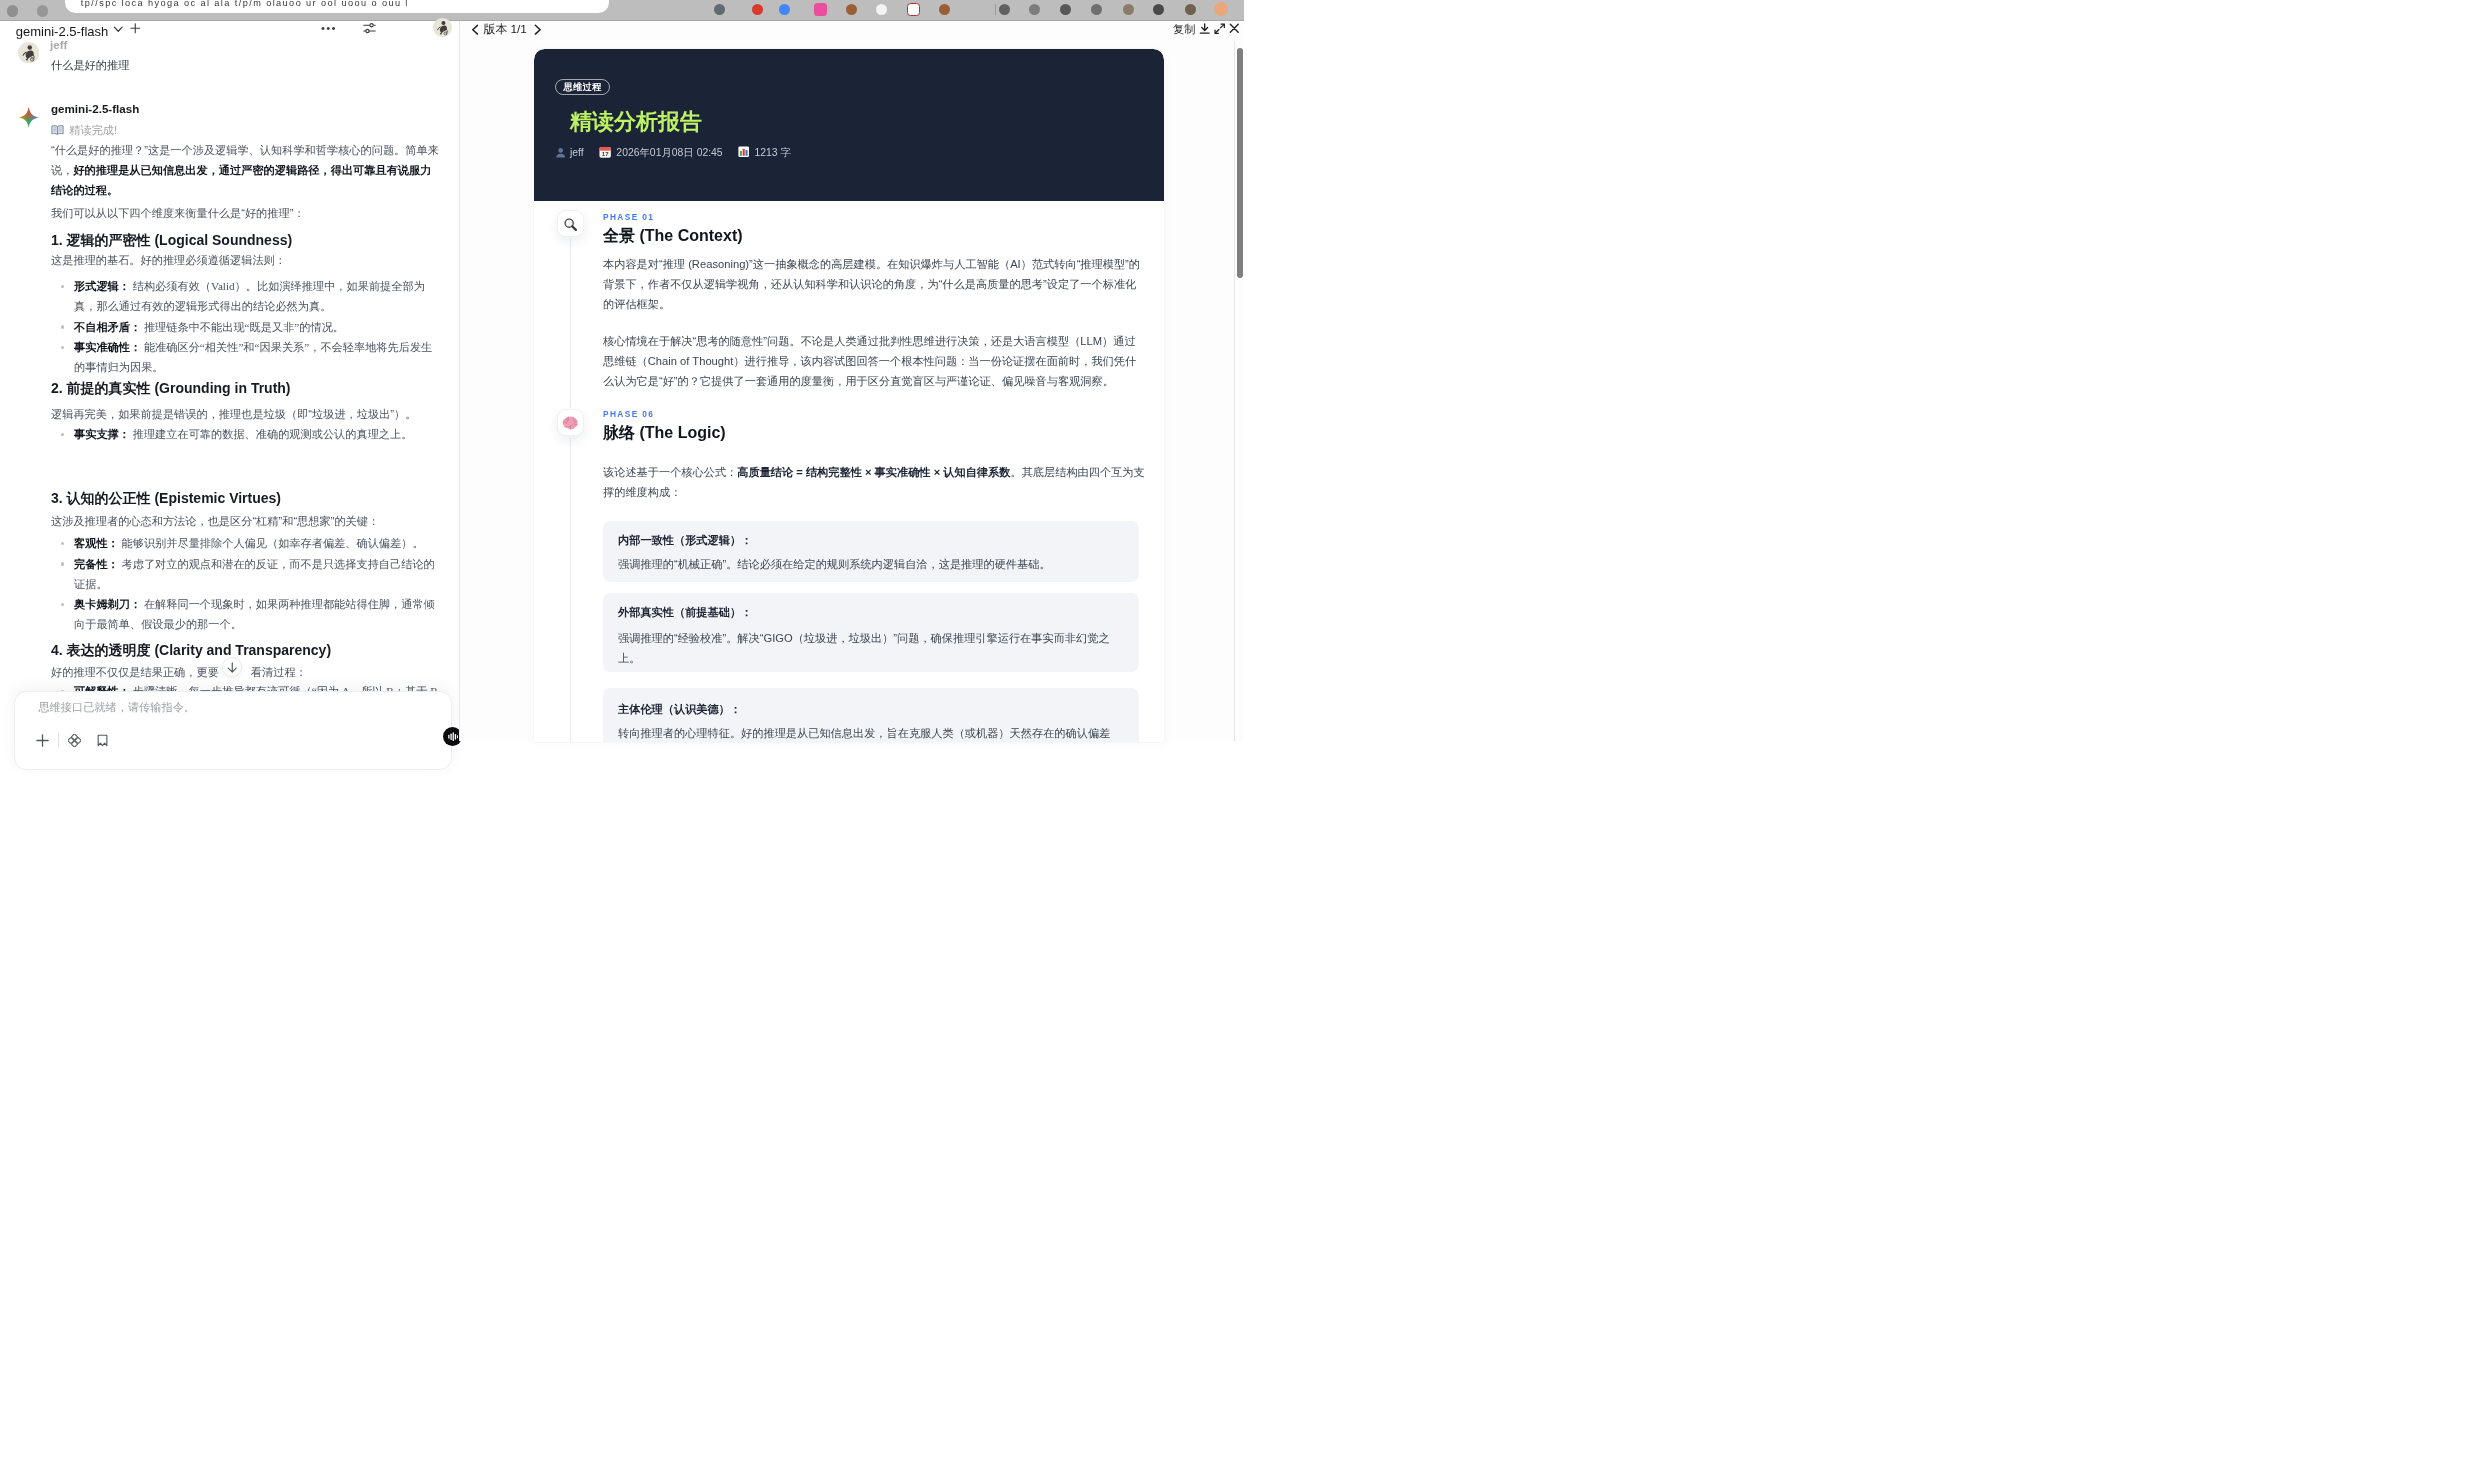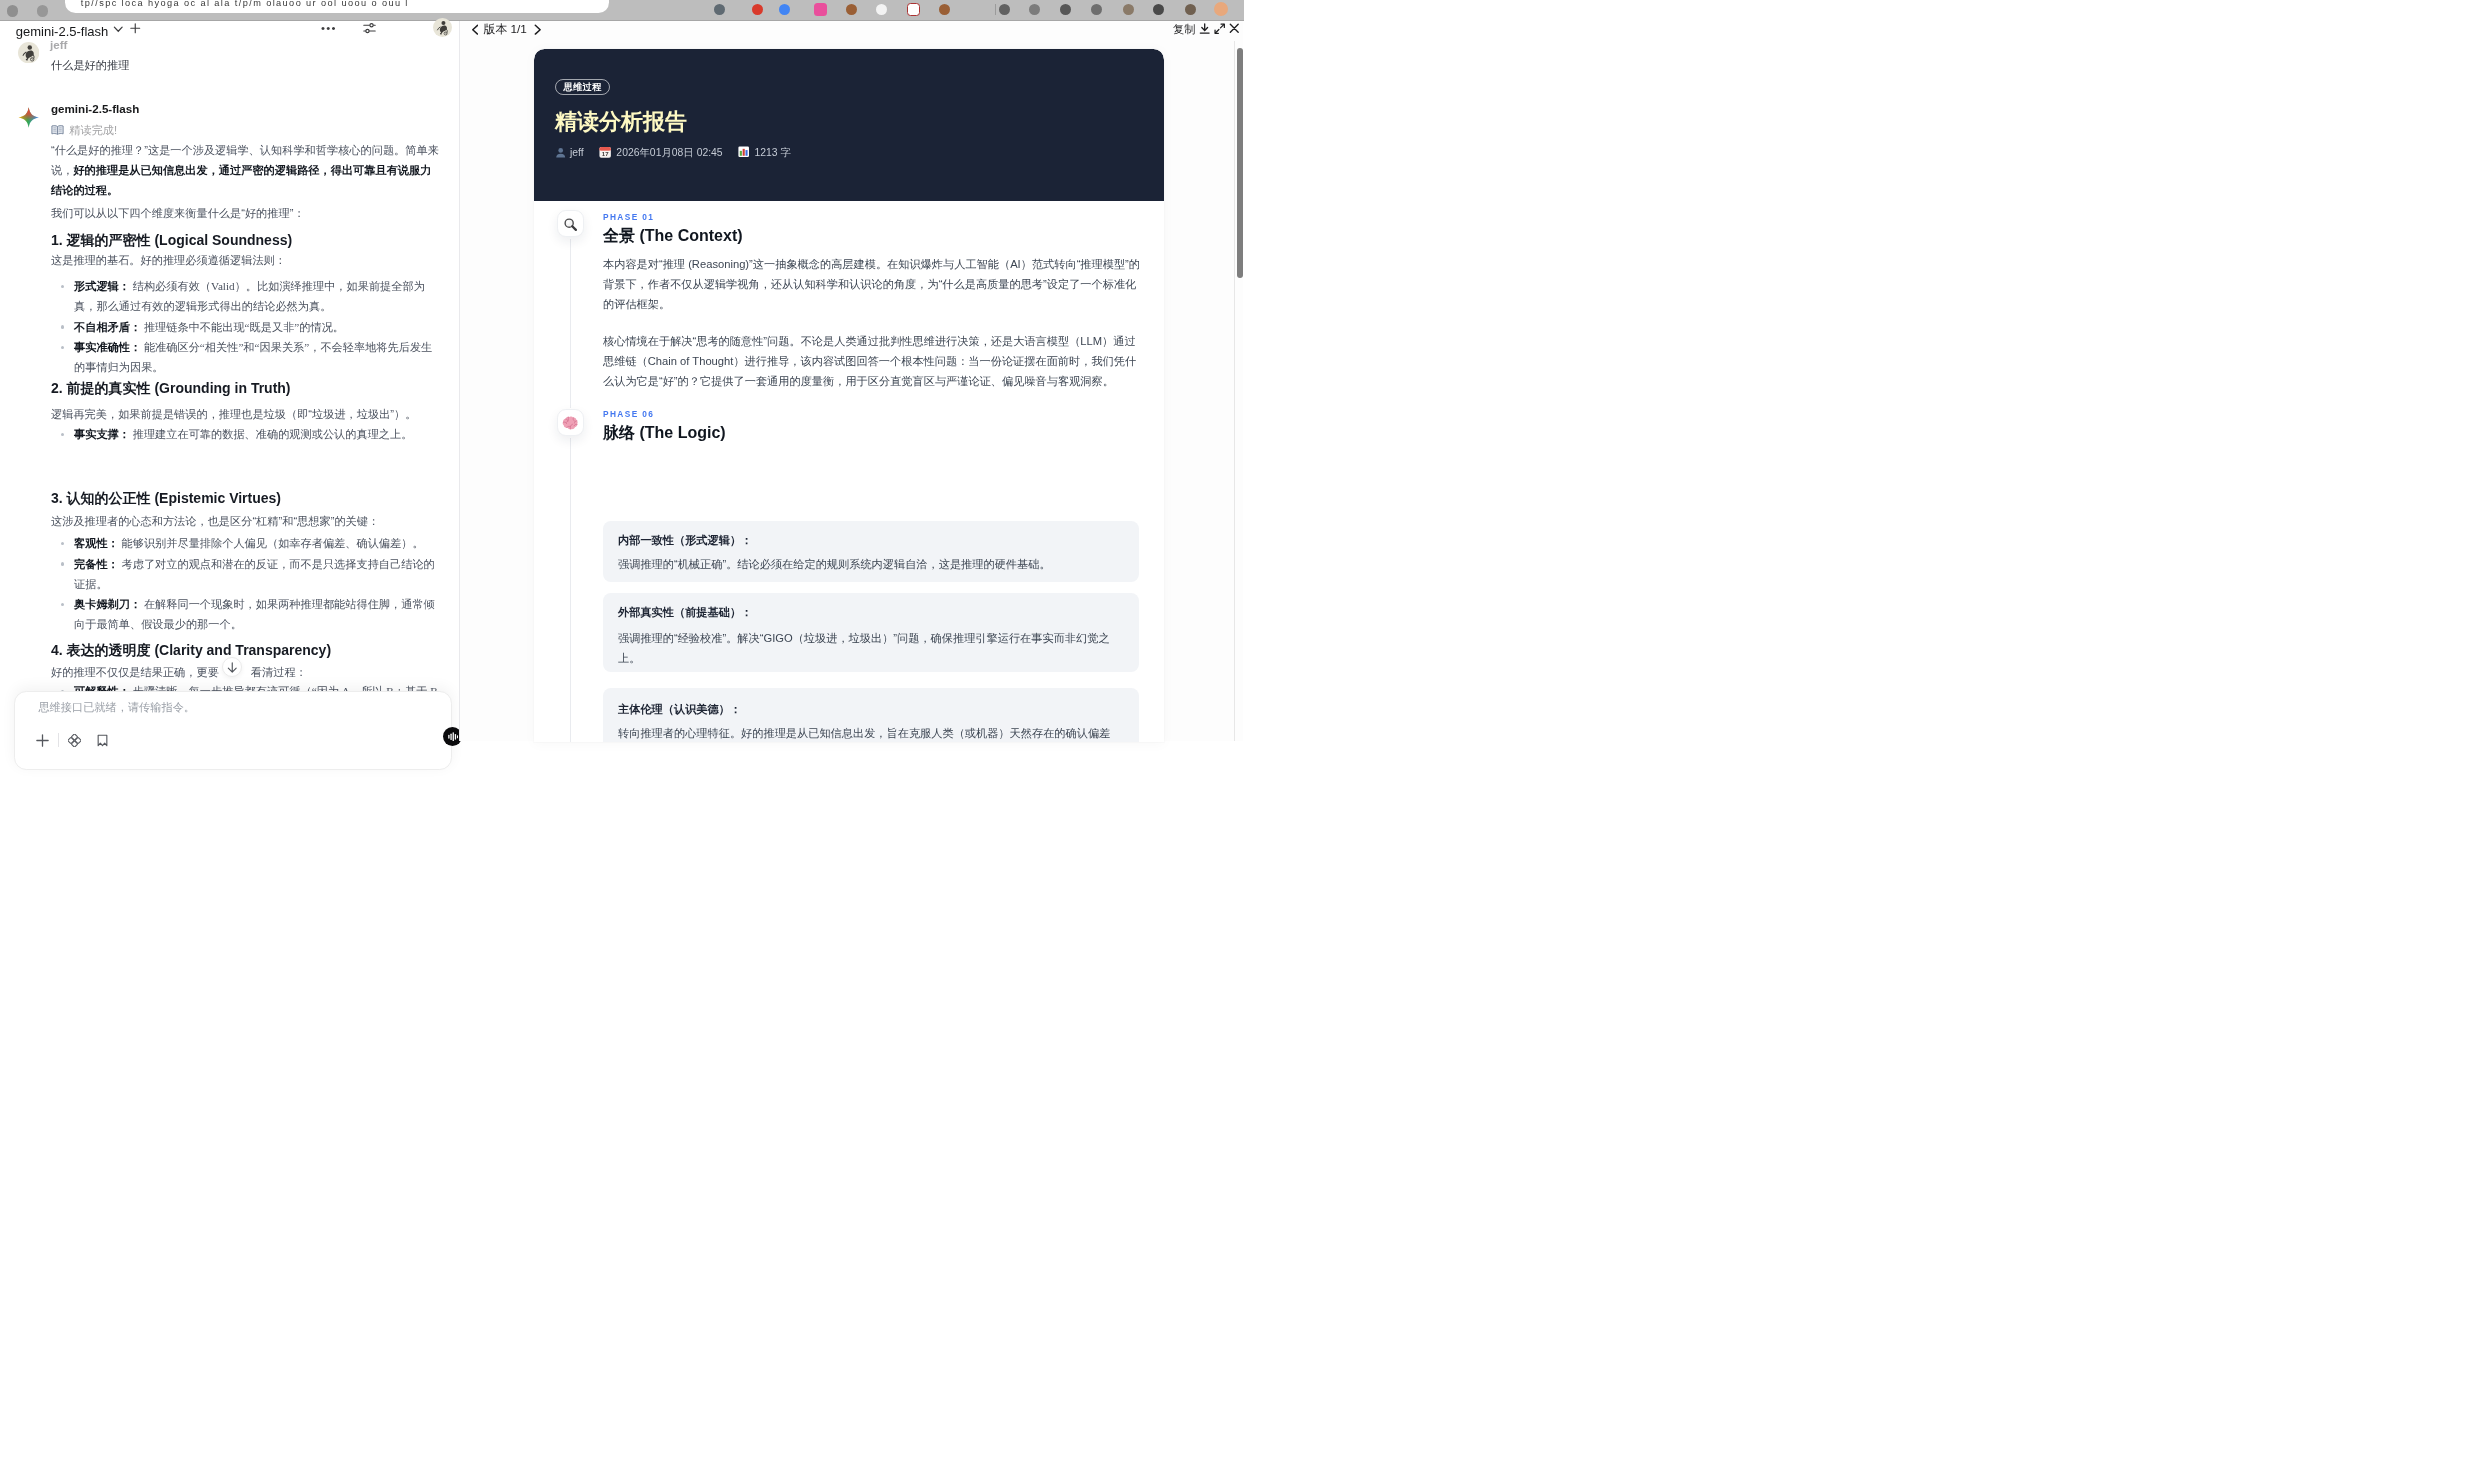--- a/index.html
+++ b/index.html
@@ -28,21 +28,21 @@
 #scrollbtn { position:absolute; left:222px; top:636px; width:20px; height:20px; border-radius:50%; background:#fff; border:0.9px solid #ebebeb; box-shadow:0 1.8px 5.3px rgba(0,0,0,.06);}
 
 
 #divider { position:absolute; left:459px; top:21px; width:0.9px; height:720px; background:#e9e9ec; }
 
 
 #right { position:absolute; left:460px; top:21px; width:783px; height:720px; background:#fdfdfd; }
 #page { position:absolute; left:74px; top:27.6px; width:630px; height:693px; background:#fff; box-shadow:0 0 0 0.9px rgba(0,0,0,.015), 0 1.8px 12.3px rgba(0,0,0,.03); border-radius:10.5px 10.5px 0 0; overflow:hidden; }
 #dhead { position:absolute; left:0; top:0; width:630px; height:152px; background:#1b2336; border-radius:10.5px 10.5px 0 0; }
 .badge { position:absolute; left:21px; top:30px; height:16.6px; line-height:15.3px; padding:0 7.4px; border:0.9px solid rgba(255,255,255,.6); border-radius:8.8px; color:#fff; font-size:9.2px; font-weight:700; letter-spacing:0.4px;}
-#dtitle { position:absolute; left:21px; top:61px; line-height:24.5px; font-size:22px; font-weight:700; color:#fef9c3; letter-spacing:0;}
+#dtitle { position:absolute; left:36px; top:61px; line-height:24.5px; font-size:22px; font-weight:700; color:#bef264; letter-spacing:0;}
 #dmeta { position:absolute; left:21px; top:97px; line-height:13px; font-size:10.4px; color:#c5cbd5; }
 #dmeta span.sep { display:inline-block; width:12.3px; }
 .rbody { font-size:11.2px; line-height:20px; color:#3c4552; }
 .rb { font-weight:700; color:#1d2433; }
 .phase { font-size:8.3px; line-height:8.8px; font-weight:700; color:#4478f0; letter-spacing:1.4px; }
 .h3r { font-size:16px; line-height:23px; font-weight:700; color:#10161f; }
 .tile { position:absolute; width:27px; height:27px; background:#fff; border:0.9px solid #eef0f3; border-radius:8.8px; box-shadow:0 4.4px 10.5px rgba(25,35,60,.08); }
 .tline { position:absolute; width:0.9px; background:#e9ebef; }
 .card { position:absolute; left:69px; width:536px; background:#f2f4f7; border-radius:7.9px; }
 .cardtitle { font-weight:700; color:#1d2433; font-size:11.2px; line-height:20px; margin-bottom:3.8px;}
@@ -288,20 +288,21 @@
     <div class="abs rbody" style="left:69px; top:282px; width:543px;">核心情境在于解决“思考的随意性”问题。不论是人类通过批判性思维进行决策，还是大语言模型（LLM）通过思维链（Chain of Thought）进行推导，该内容试图回答一个根本性问题：当一份论证摆在面前时，我们凭什么认为它是“好”的？它提供了一套通用的度量衡，用于区分直觉盲区与严谨论证、偏见噪音与客观洞察。</div>
 
     <div class="tile" style="left:23px; top:360px;">
       <svg style="margin:6.6px auto 0;" width="16.6" height="14" viewBox="0 0 19 16">
           <path d="M9 1 C6.5.2 4.6 1.4 4.2 3 C2.2 3.2 1 4.8 1.3 6.6 C.4 7.8.7 9.6 2 10.5 C2 12.3 3.4 13.5 5.2 13.4 L6.4 13.5 C7 14.8 8.6 15.4 10 14.9 C12 15.6 14.2 14.8 14.8 13 C16.6 12.6 17.8 11 17.4 9.2 C18.4 7.8 18 5.8 16.6 4.9 C16.5 2.9 14.8 1.5 12.8 1.8 C11.8.7 10.2.4 9 1 Z" fill="#efa0b5"></path>
           <path d="M7.2 1.2 C7.6 4 7.4 6 5.2 7.2 M9.6 15 C9.2 12 9.6 10.4 12 9.4 M4.2 3.4 C5.8 3.6 6.6 4.4 6.8 5.8 M1.6 7 C3.2 6.6 4.6 7.2 5.2 8.6 M13 2 C12.4 3.6 12.8 5 14.2 5.8 M17 5.4 C15.4 5.6 14.4 6.6 14.2 8 M17.2 9.6 C15.6 9.2 14.4 9.8 13.8 11.2 M5.4 13.2 C6.4 11.8 8 11.4 9.4 12.2" fill="none" stroke="#d4718f" stroke-width=".9" stroke-linecap="round"></path>
         </svg>
     </div>
     <div class="abs phase" style="left:69px; top:361px;">PHASE 06</div>
     <div class="abs h3r" style="left:69px; top:372px;">脉络 (The Logic)</div>
+    <div class="abs rbody" style="left:69px; top:413px; width:543px;">该论述基于一个核心公式：<span class="rb">高质量结论 = 结构完整性 × 事实准确性 × 认知自律系数</span>。其底层结构由四个互为支撑的维度构成：</div>
 
     <div class="card" style="top:544px; height:79px; padding:9.6px 13px 0 15px;">
       <div class="cardtitle">外部真实性（前提基础）：</div>
       <div class="rbody" style="margin-top:5.7px;">强调推理的“经验校准”。解决“GIGO（垃圾进，垃圾出）”问题，确保推理引擎运行在事实而非幻觉之上。</div>
     </div>
     <div class="card" style="top:472px; height:61px; padding:9.6px 13px 0 15px;">
       <div class="cardtitle">内部一致性（形式逻辑）：</div>
       <div class="rbody">强调推理的“机械正确”。结论必须在给定的规则系统内逻辑自洽，这是推理的硬件基础。</div>
     </div>
     <div class="card" style="top:639px; height:79px; padding:11.4px 13px 0 15px;">

